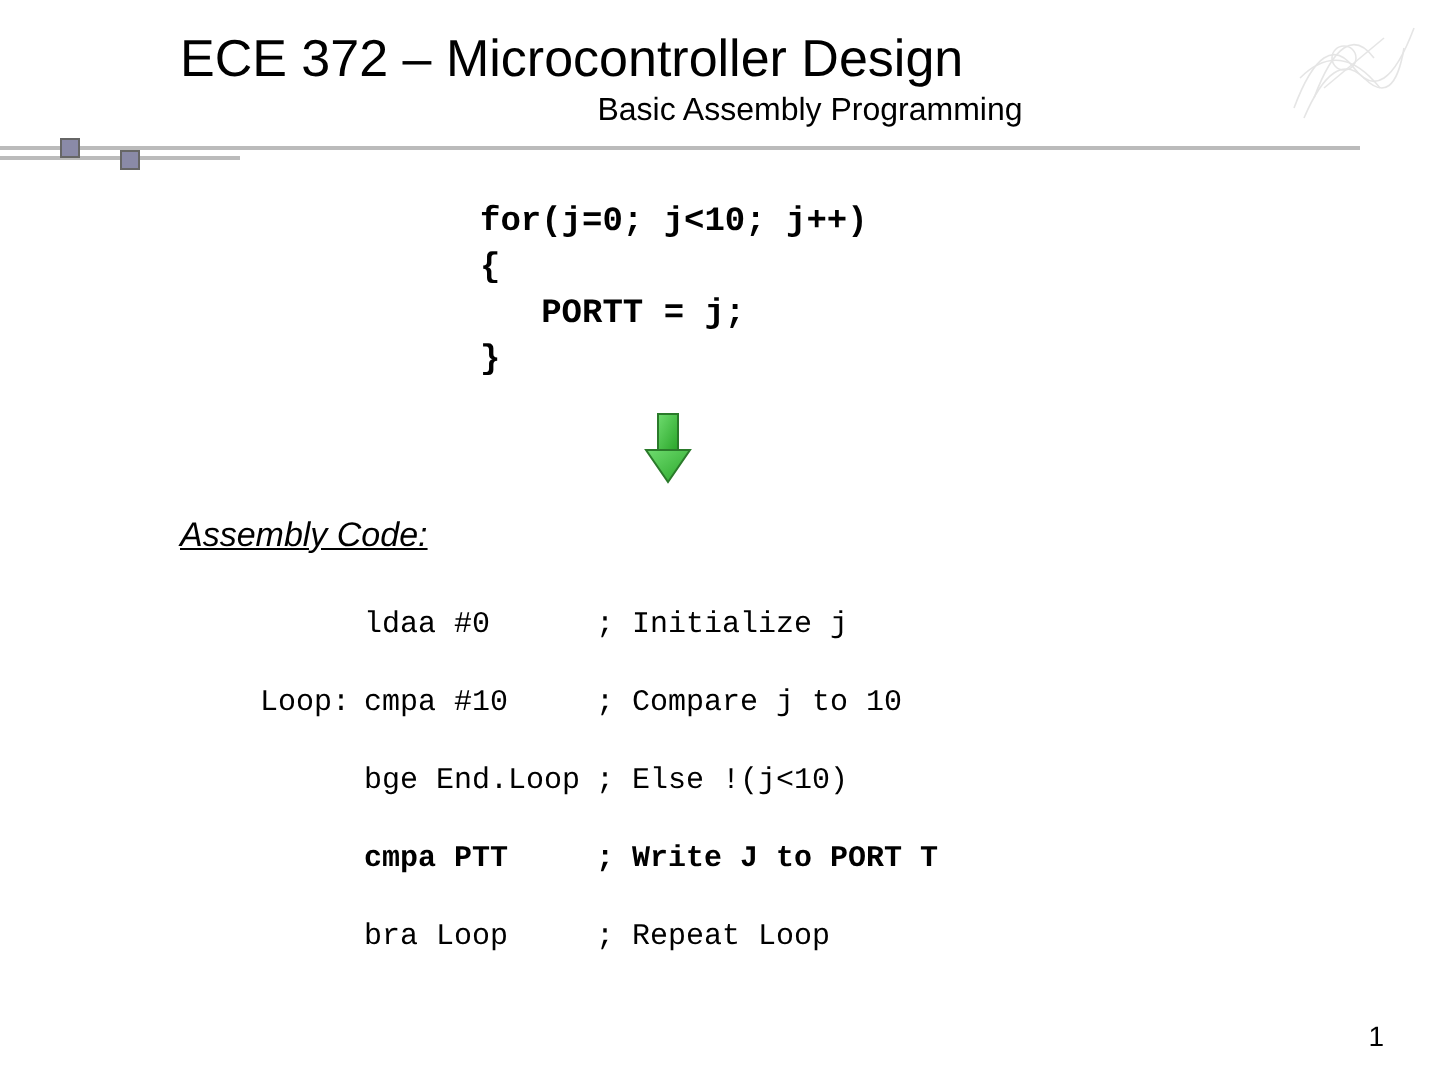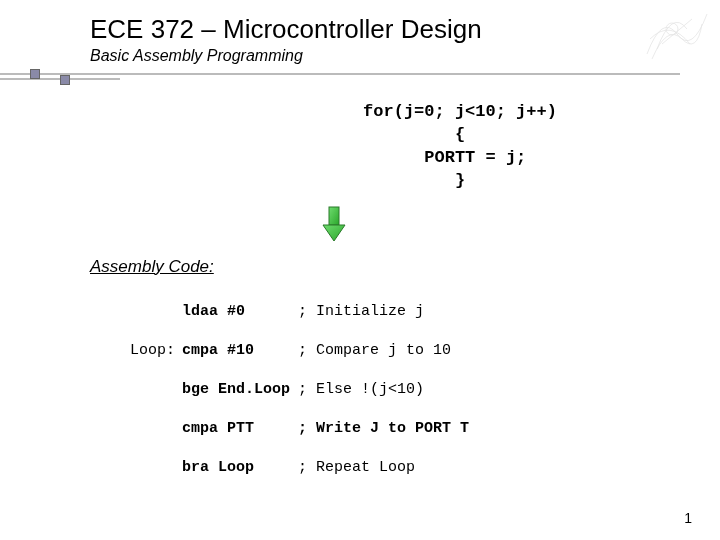--- a/index.html
+++ b/index.html
@@ -17,23 +17,23 @@
   }
   .title {
     font-size: 26px;
     font-weight: 400;
     color: #000;
     margin: 0 0 2px 0;
     font-family: Verdana, Arial, sans-serif;
   }
   .subtitle {
     font-size: 16px;
-    font-style: italic;
     color: #000;
     margin: 0 0 4px 0;
+    text-align: center;
   }
   .rule-wrap {
     position: relative;
     height: 14px;
     margin-top: 2px;
   }
   .rule-long {
     position: absolute;
     left: -90px;
     right: 40px;
@@ -77,42 +77,41 @@
     margin-left: 150px;
     margin-bottom: 6px;
   }
   .code-block {
     font-family: "Courier New", monospace;
     font-size: 17px;
     font-weight: bold;
     margin-left: 150px;
     line-height: 1.35;
     white-space: pre;
-    text-align: center;
   }
   .arrow-wrap {
     margin: 12px 0 8px 230px;
   }
   .asm-heading {
     font-size: 17px;
     font-style: italic;
     text-decoration: underline;
     margin: 6px 0 6px 0;
   }
   .asm-block {
     font-family: "Courier New", monospace;
     font-size: 15px;
     line-height: 1.3;
     white-space: pre;
     margin-left: 40px;
   }
   .asm-line .lbl { display:inline-block; width: 52px; }
   .asm-line .instr { display:inline-block; width: 116px; font-weight: bold; }
   .asm-line .cmt { font-weight: bold; }
-  .asm-line .instr.normal { font-weight: bold; }
+  .asm-line .instr.normal { font-weight: normal; }
   .asm-line .cmt.normal { font-weight: normal; }
   .page-num {
     position: absolute;
     right: 28px;
     bottom: 14px;
     font-size: 14px;
   }
   .sketch {
     stroke: #999;
     stroke-width: 0.8;

